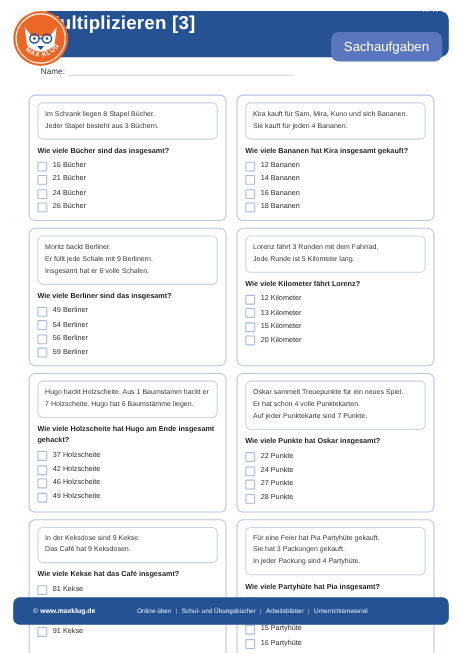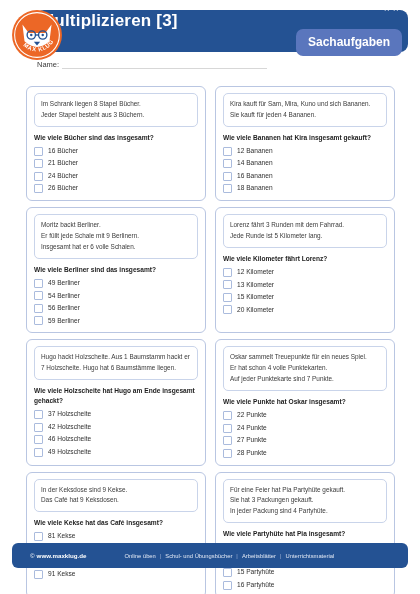--- a/index.html
+++ b/index.html
@@ -52,21 +52,21 @@
     color: #ffffff;
     letter-spacing: 1px;
   }
   .badge {
     position: absolute;
     right: 18px;
     top: 29px;
     background: #5a76bd;
     color: #ffffff;
     font-size: 12px;
-    font-weight: bold;
+    font-weight: normal;
     padding: 6px 12px 7px 12px;
     border-radius: 7px;
     white-space: nowrap;
   }
   .logo {
     position: absolute;
     left: 11px;
     top: 9px;
     width: 52px;
     height: 52px;

